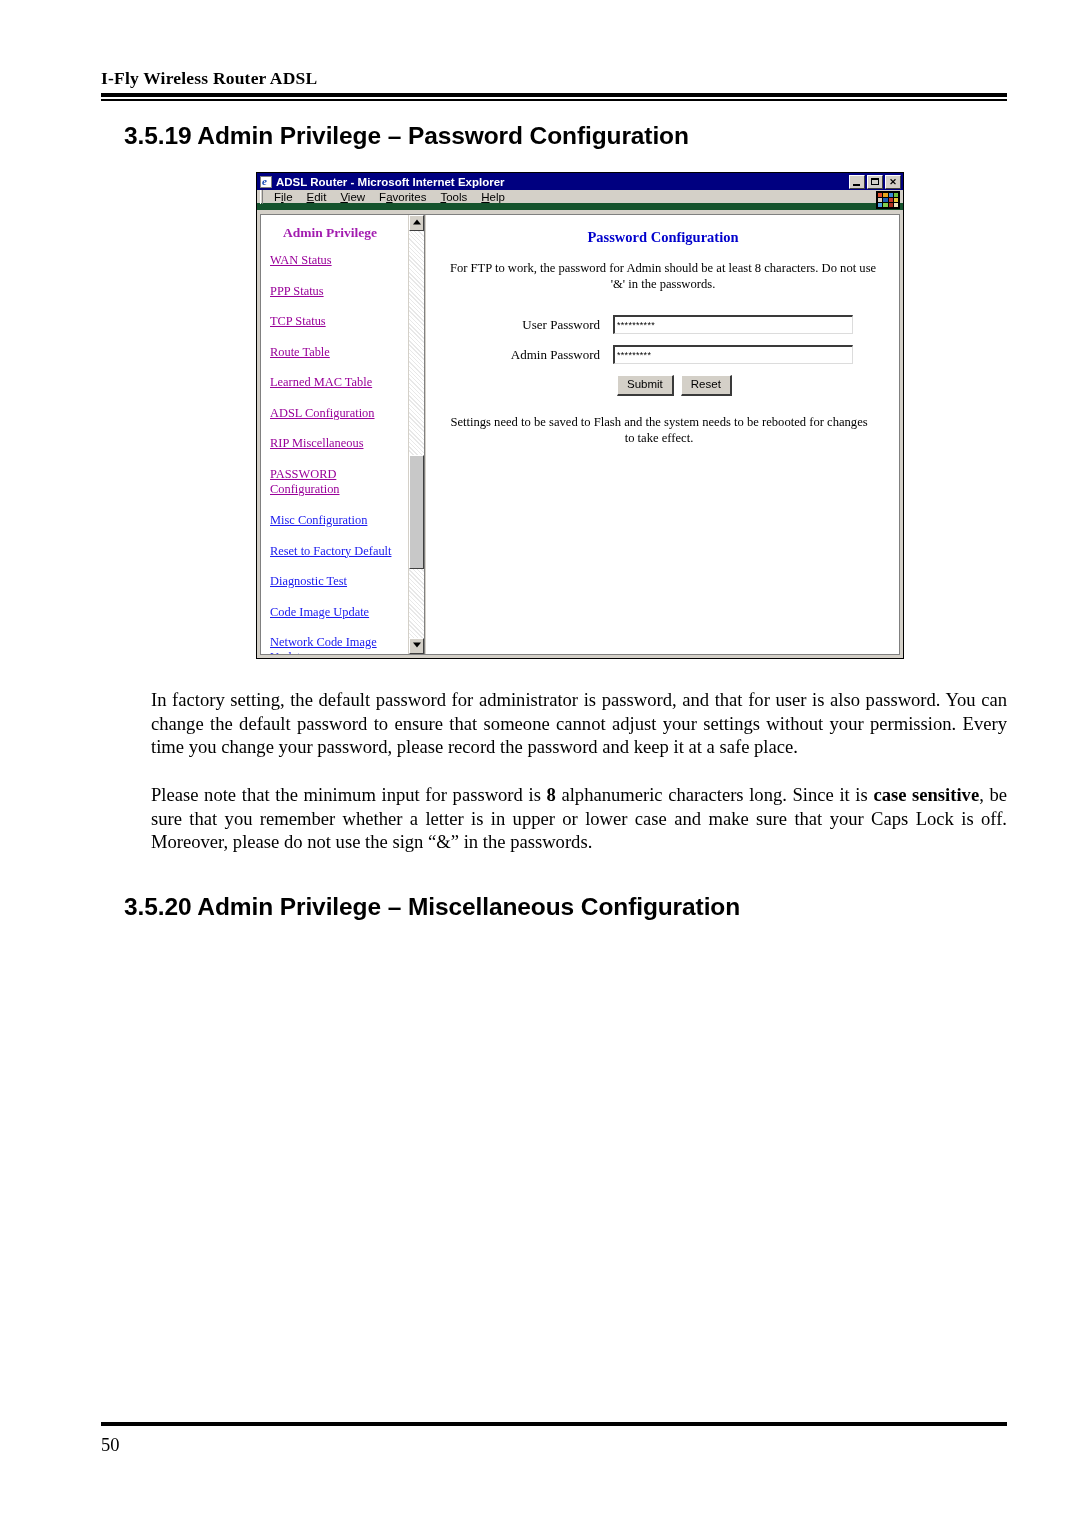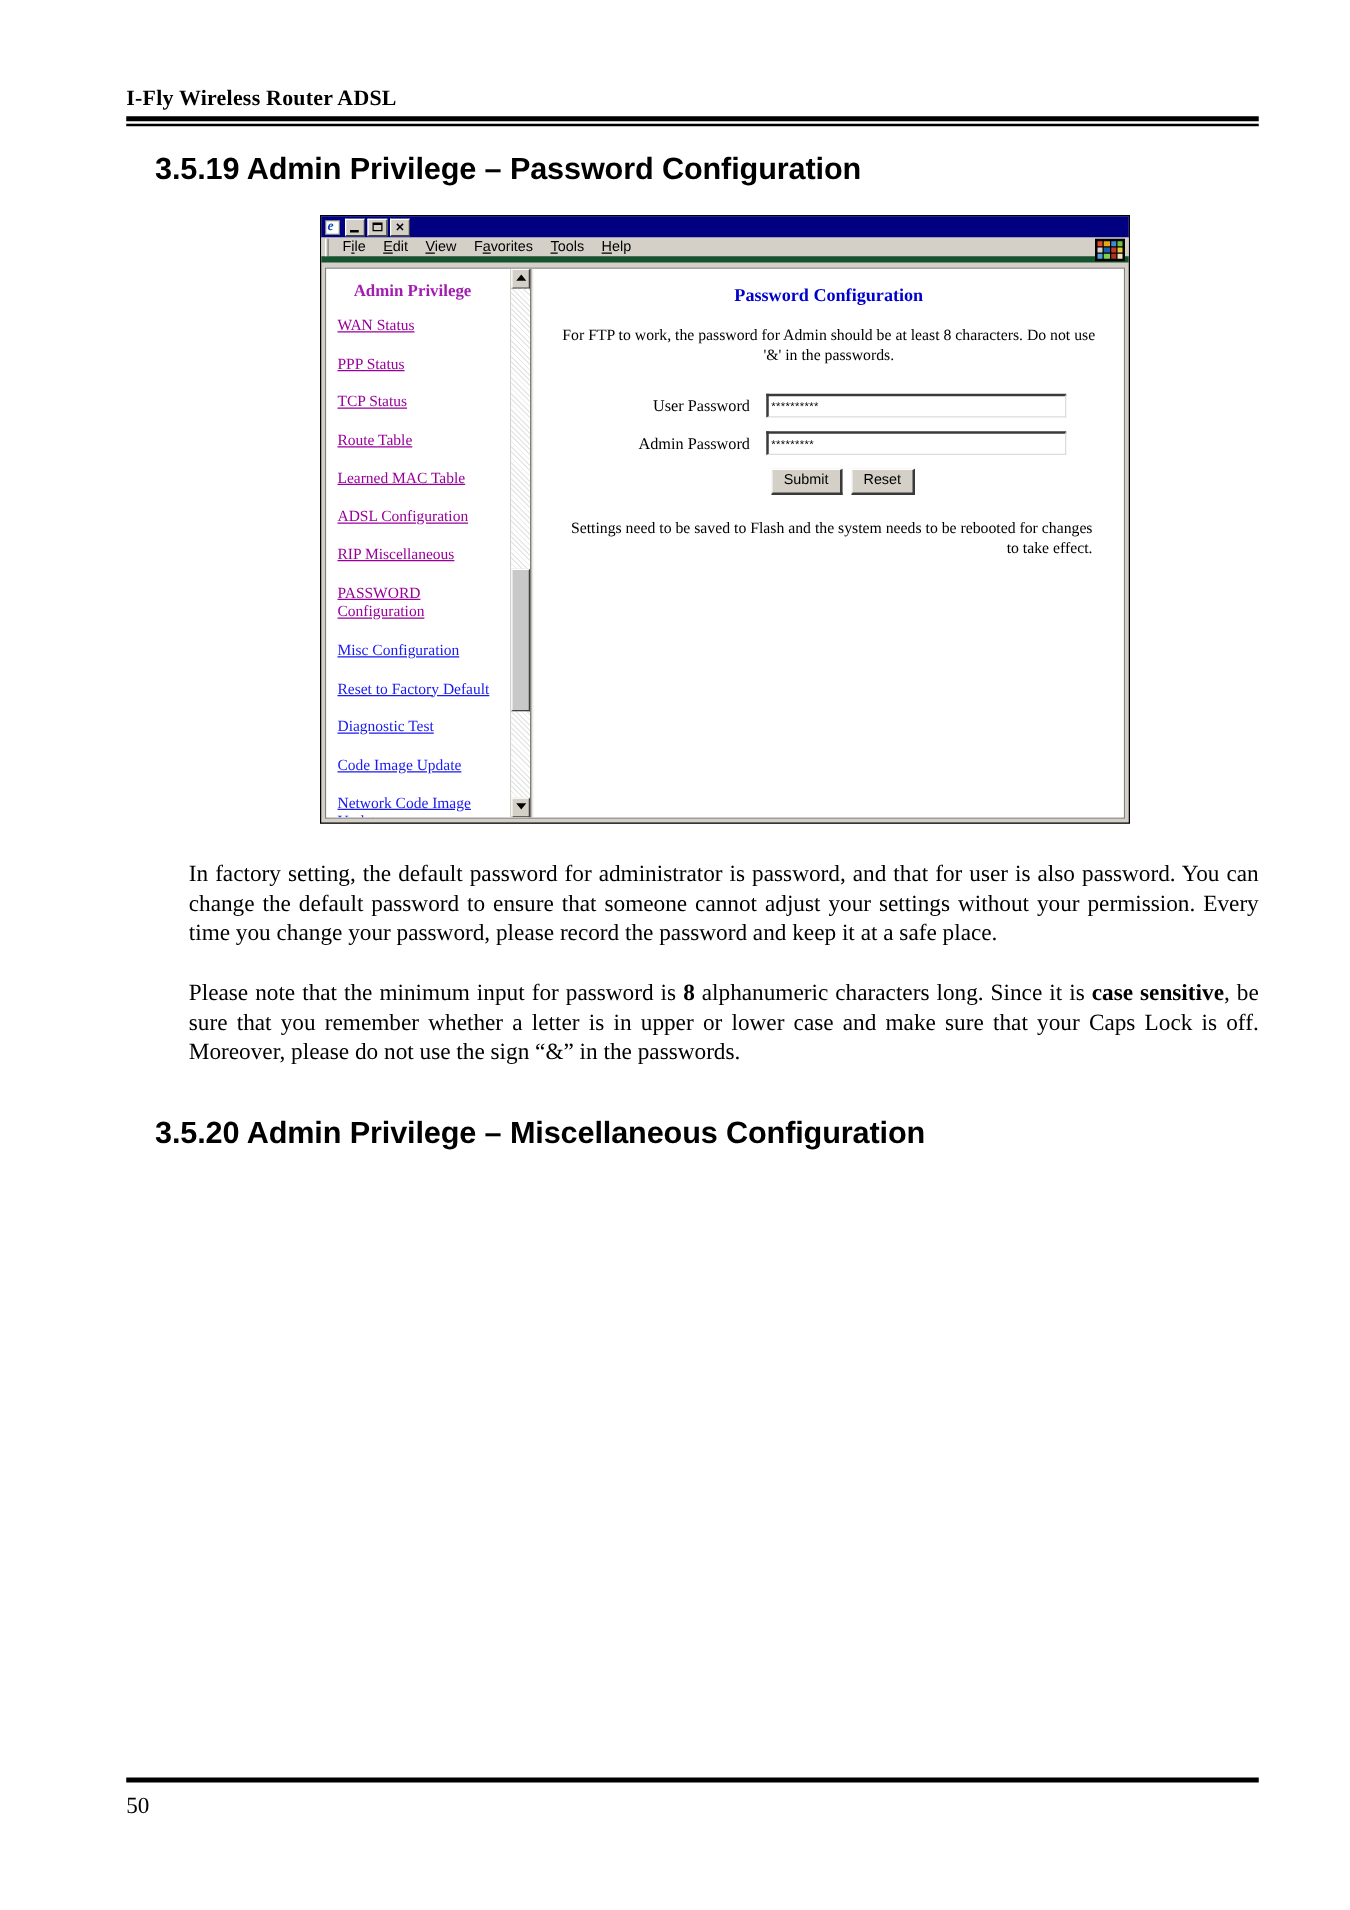--- a/index.html
+++ b/index.html
@@ -174,21 +174,21 @@
     border-top-width: 2px;
     box-sizing: border-box;
   }
 
   
   .ie-menubar {
     height: 20px;
     background: #d4d0c8;
     display: flex;
     align-items: center;
-    border-bottom: 5px solid #14532d;
+    border-bottom: 7px solid #14532d;
     box-sizing: border-box;
     position: relative;
   }
   .ie-menu-grip {
     width: 3px; height: 14px;
     margin: 0 4px 0 3px;
     border-left: 1px solid #ffffff;
     border-right: 1px solid #808080;
     box-sizing: border-box;
   }
@@ -394,21 +394,21 @@
     border-right: 2px solid #3a3a3a;
     border-bottom: 2px solid #3a3a3a;
     font-family: "Liberation Sans", sans-serif;
     font-size: 11.5px;
     color: #000;
     padding: 2px 9px 3px 9px;
     box-sizing: border-box;
     line-height: 13px;
   }
   .content-footnote {
-    text-align: right;
+    text-align: center;
     font-size: 12.6px;
     line-height: 16px;
     margin: 18px 25px 0 17px;
   }
 </style>
 </head>
 <body>
 
 <div class="page">
 
@@ -417,20 +417,21 @@
     <div class="rule-thick"></div>
     <div class="rule-thin"></div>
   </div>
 
   <div class="section-heading" id="heading-3519">3.5.19 Admin Privilege – Password Configuration</div>
 
   <div class="ie-window">
 
     <div class="ie-titlebar">
       <span class="ie-title-icon"></span>
+      <span class="ie-title-text">ADSL Router - Microsoft Internet Explorer</span>
       <span class="ie-winbtns">
         <span class="ie-winbtn min"></span>
         <span class="ie-winbtn restore"></span>
         <span class="ie-winbtn close">✕</span>
       </span>
     </div>
 
     <div class="ie-menubar">
       <span class="ie-menu-grip"></span>
       <span class="ie-menu-item">F<u>i</u>le</span>

